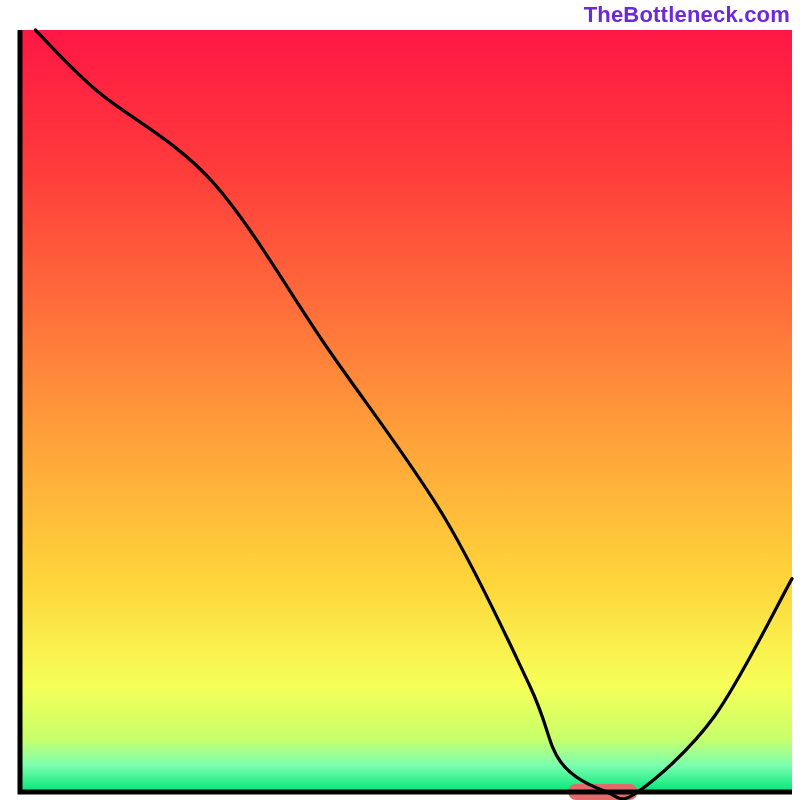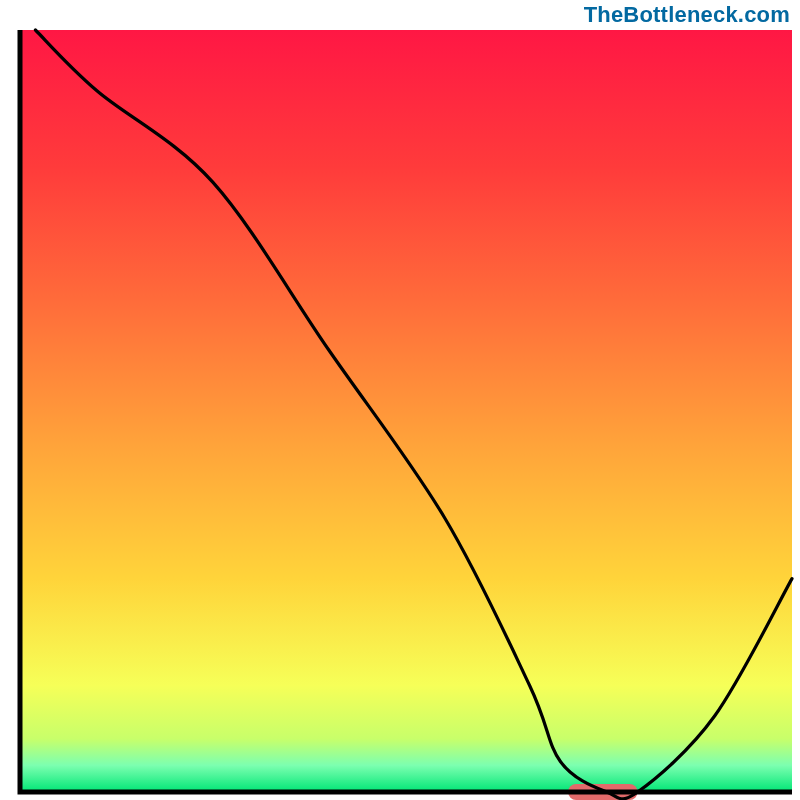--- a/index.html
+++ b/index.html
@@ -15,21 +15,21 @@
     position: relative;
     width: 800px;
     height: 800px;
   }
   .watermark {
     position: absolute;
     top: 2px;
     right: 10px;
     font-size: 22px;
     font-weight: 600;
-    color: #0369a1;
+    color: #6d28d9;
     letter-spacing: 0.2px;
     z-index: 10;
   }
   svg.chart {
     position: absolute;
     top: 0;
     left: 0;
     width: 800px;
     height: 800px;
     display: block;

